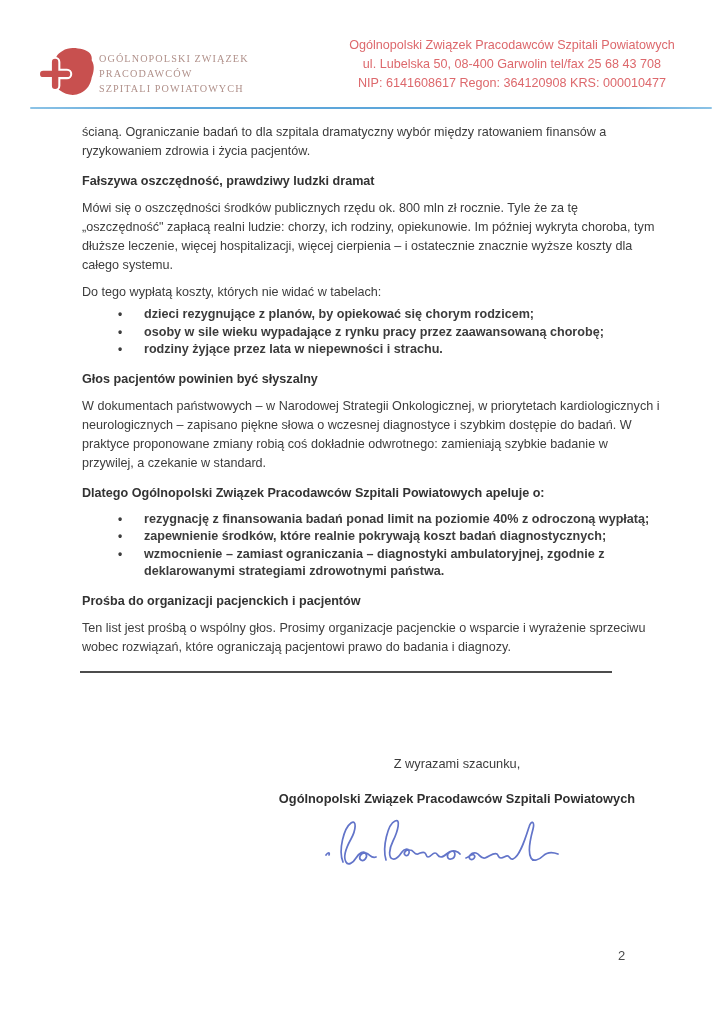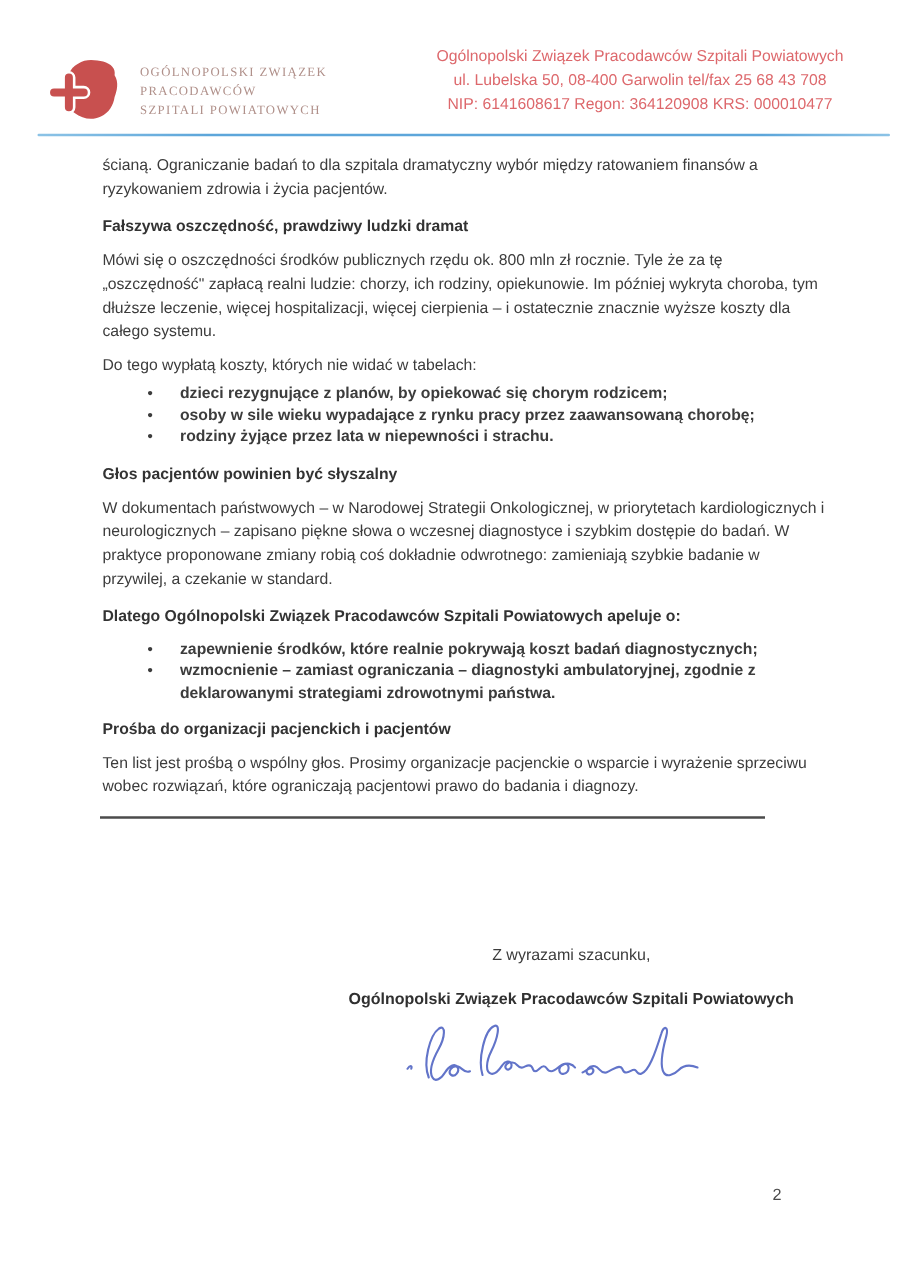--- a/index.html
+++ b/index.html
@@ -9,21 +9,21 @@
     width:724px; height:1024px;
     margin:0 auto;
     background:#ffffff;
     font-family:"Liberation Sans", sans-serif;
     color:#3c3c3c;
     overflow:hidden;
   }
 
   
   .letterhead { position:absolute; top:36px; left:35px; right:18px; height:70px; }
-  .logo-wrap { position:absolute; left:0; top:8px; display:flex; align-items:center; gap:13px; }
+  .logo-wrap { position:absolute; left:0; top:8px; display:flex; align-items:center; }
   .logo-svg { display:block; }
   .logo-text {
     font-family:"Liberation Serif", serif;
     font-size:10.2px; line-height:15px;
     letter-spacing:1.1px;
     color:#b0908a;
   }
   .contact {
     position:absolute; left:262px; top:0; width:430px;
     text-align:center;
@@ -110,20 +110,21 @@
       <li>dzieci rezygnujące z planów, by opiekować się chorym rodzicem;</li>
       <li>osoby w sile wieku wypadające z rynku pracy przez zaawansowaną chorobę;</li>
       <li>rodziny żyjące przez lata w niepewności i strachu.</li>
     </ul>
 
     <div class="doc-heading">Głos pacjentów powinien być słyszalny</div>
     <p>W dokumentach państwowych – w Narodowej Strategii Onkologicznej, w priorytetach kardiologicznych i neurologicznych – zapisano piękne słowa o wczesnej diagnostyce i szybkim dostępie do badań. W praktyce proponowane zmiany robią coś dokładnie odwrotnego: zamieniają szybkie badanie w przywilej, a czekanie w standard.</p>
 
     <div class="doc-heading">Dlatego Ogólnopolski Związek Pracodawców Szpitali Powiatowych apeluje o:</div>
     <ul class="doc-list">
+      <li>rezygnację z finansowania badań ponad limit na poziomie 40% z odroczoną wypłatą;</li>
       <li>zapewnienie środków, które realnie pokrywają koszt badań diagnostycznych;</li>
       <li>wzmocnienie – zamiast ograniczania – diagnostyki ambulatoryjnej, zgodnie z deklarowanymi strategiami zdrowotnymi państwa.</li>
     </ul>
 
     <div class="doc-heading">Prośba do organizacji pacjenckich i pacjentów</div>
     <p>Ten list jest prośbą o wspólny głos. Prosimy organizacje pacjenckie o wsparcie i wyrażenie sprzeciwu wobec rozwiązań, które ograniczają pacjentowi prawo do badania i diagnozy.</p>
 
     <div class="separator-line"></div>
   </div>
 

